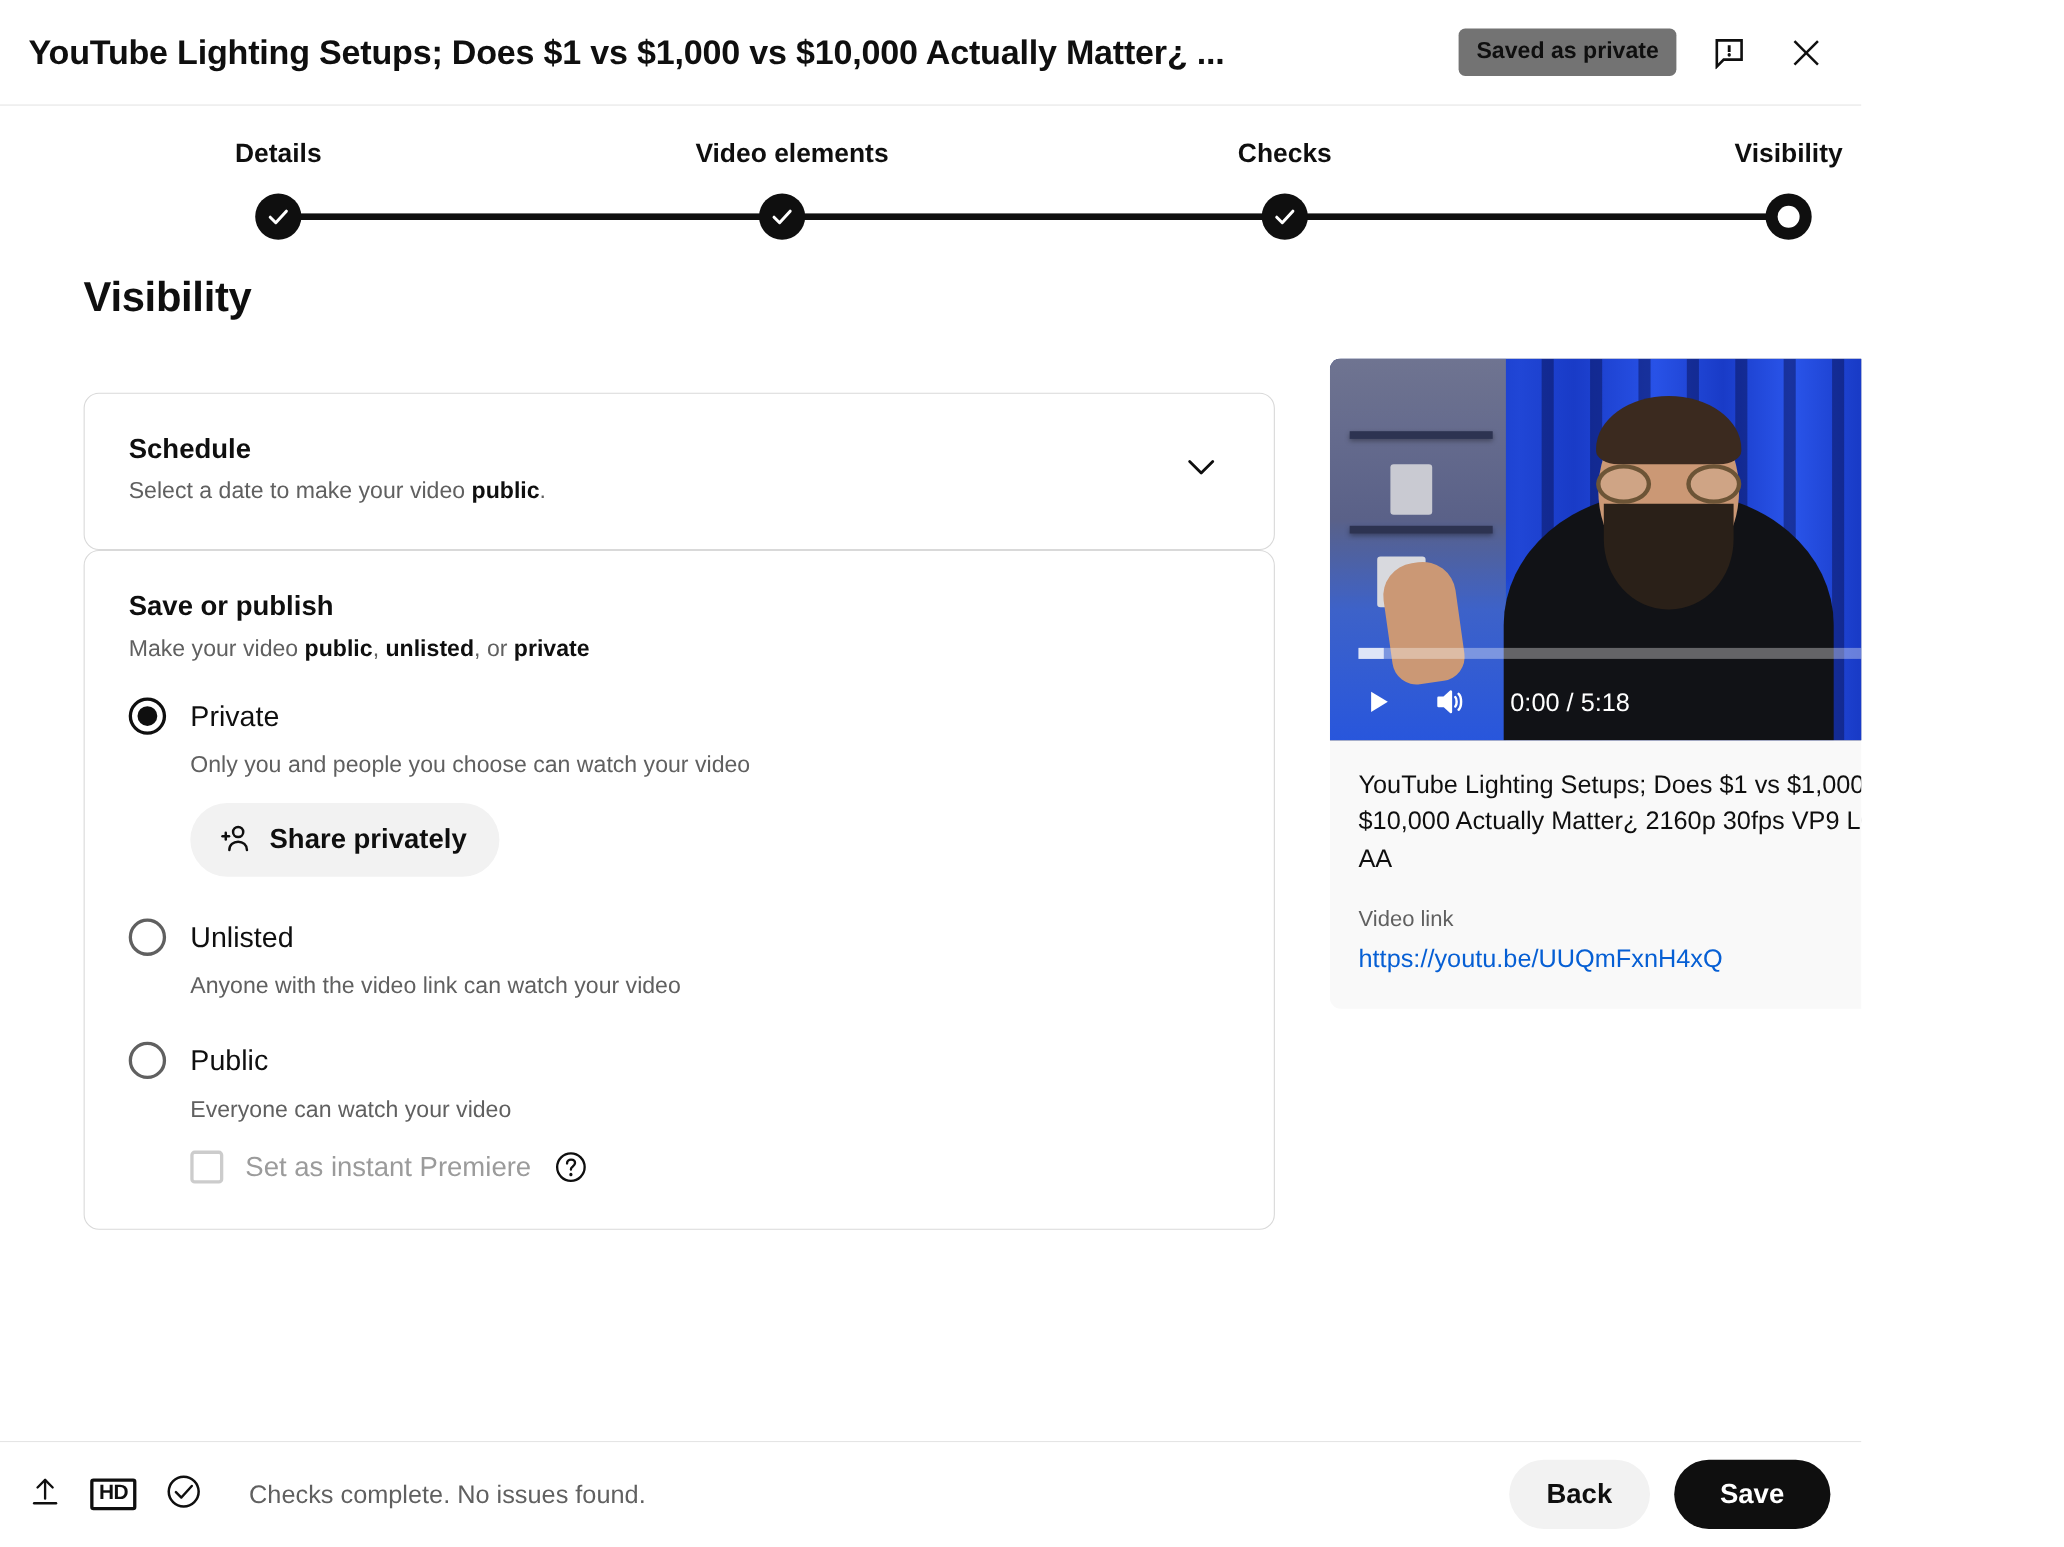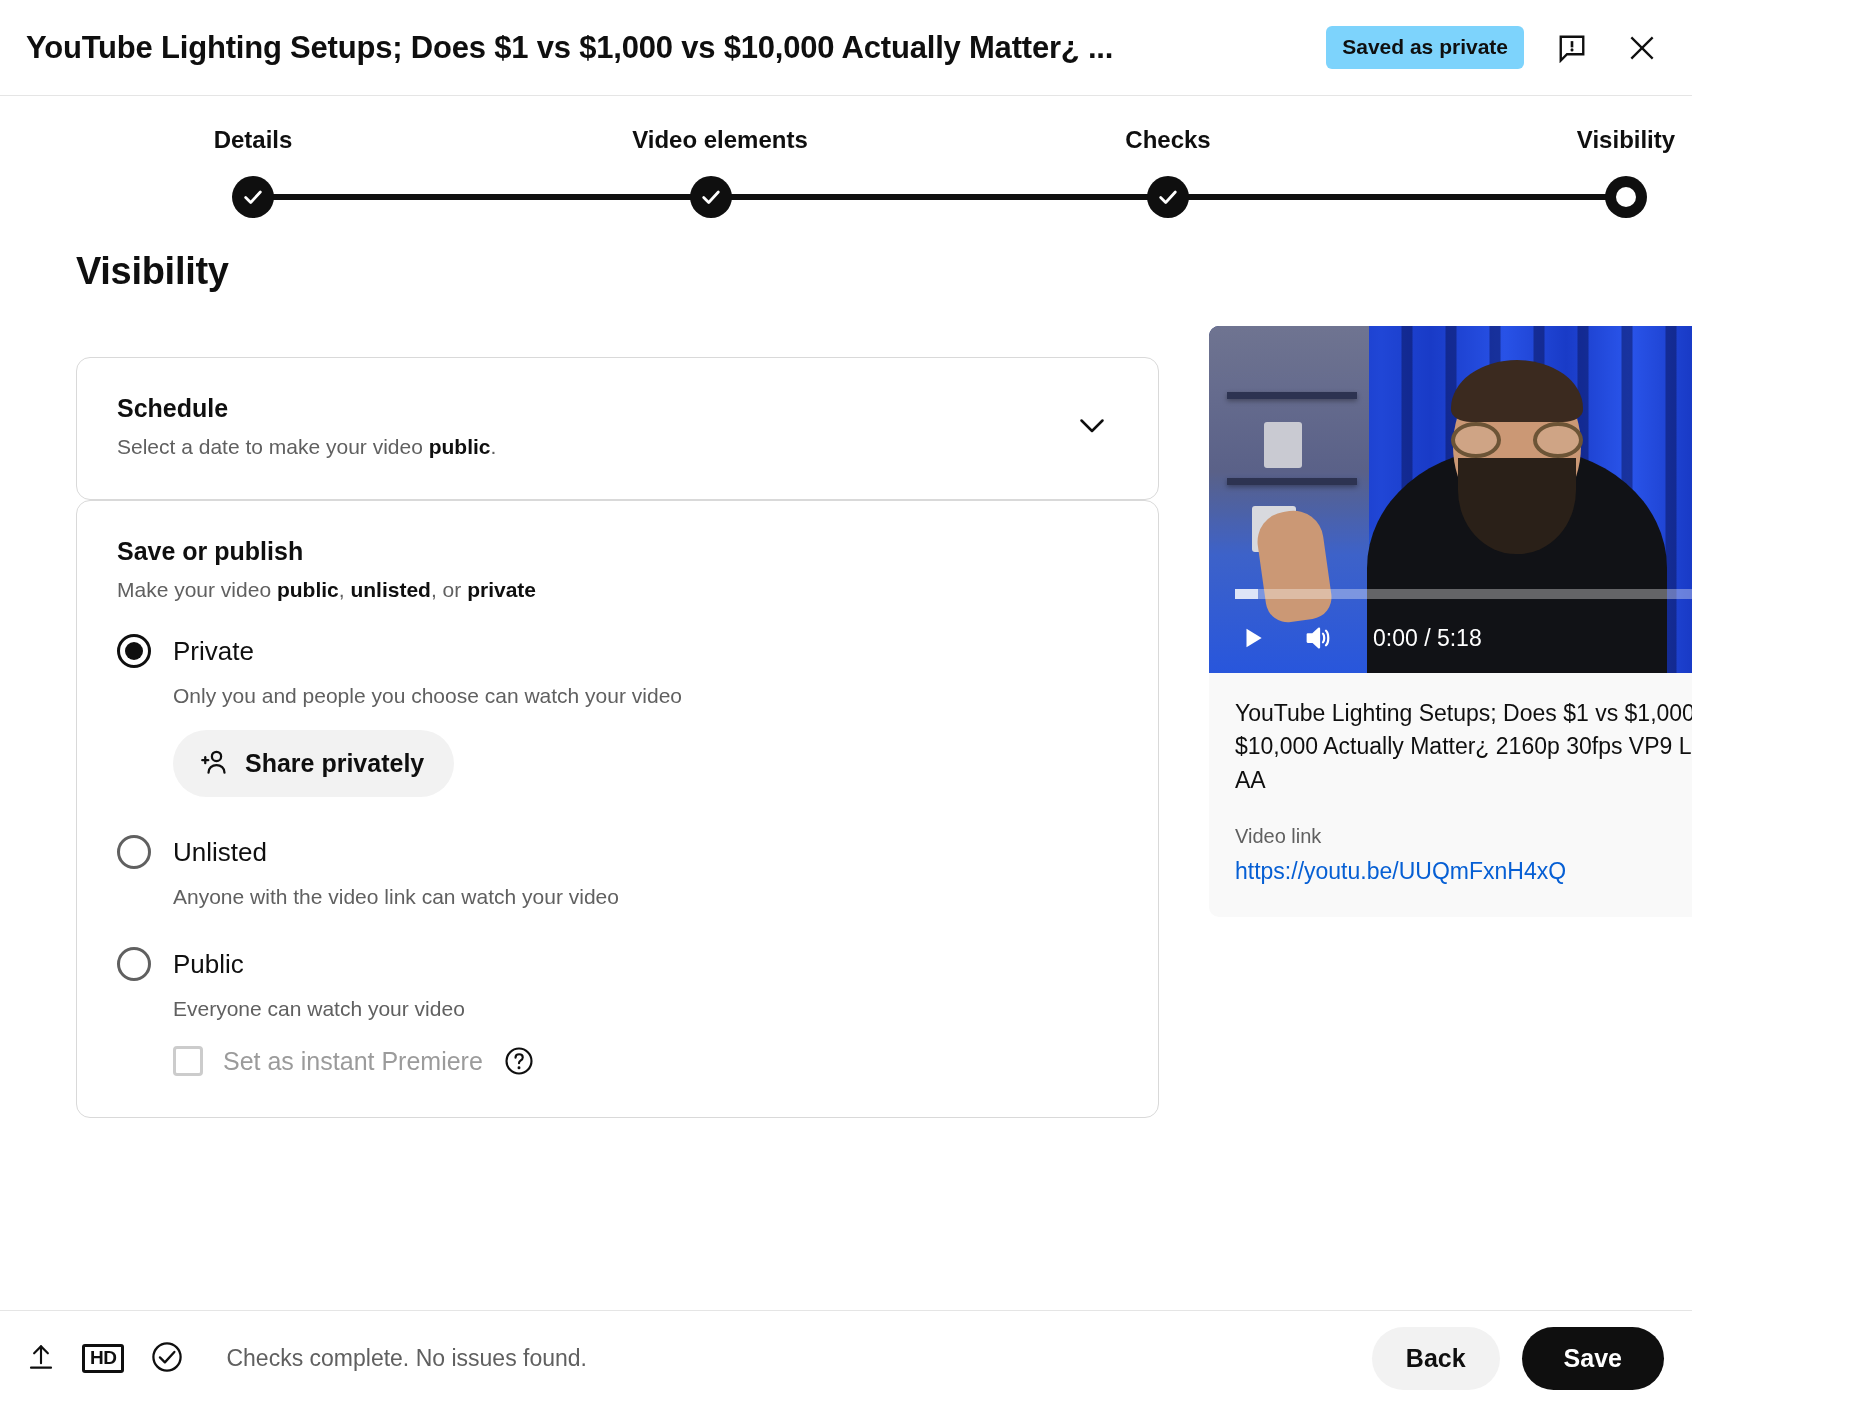--- a/index.html
+++ b/index.html
@@ -45,21 +45,21 @@
     min-width: 0;
     padding-right: 24px;
   }
   .header-right {
     display: flex;
     align-items: center;
     gap: 26px;
     flex: 0 0 auto;
   }
   .saved-chip {
-    background: #7dd3fc;
+    background: #737373;
     border-radius: 6px;
     font-size: 21px;
     font-weight: 600;
     color: #0f0f0f;
     padding: 9px 16px 10px;
     white-space: nowrap;
   }
   .icon-btn {
     width: 44px;
     height: 44px;

